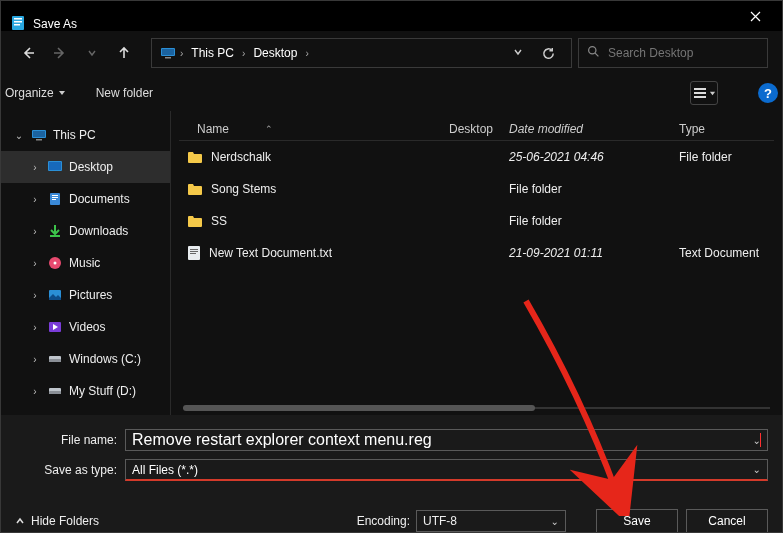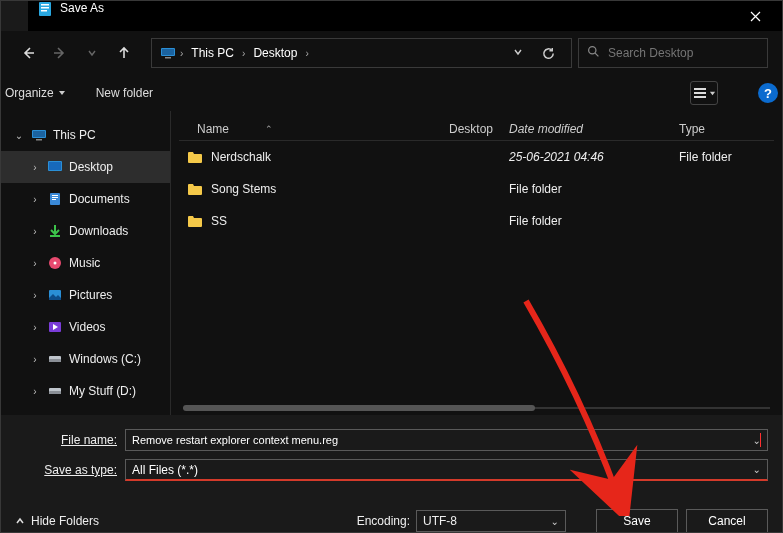--- a/index.html
+++ b/index.html
@@ -11,23 +11,22 @@
   color: #ffffff;
   overflow: hidden;
   position: relative;
   border: 1px solid #383838;
 }
 
 .titlebar {
   height: 30px;
   background: #000000;
   display: flex;
-  align-items: flex-start;
+  align-items: flex-end;
   padding: 0 4px 0 10px;
-  margin-left: 27px;
 }
 .app-icon {
   width: 14px; height: 16px;
   margin-right: 8px;
 }
 .title-text { flex: 1; color: #fff; }
 .title-btn {
   width: 46px; height: 30px;
   display: flex; align-items: center; justify-content: center;
   color: #fff;
@@ -178,36 +177,36 @@
 .form-area {
   padding: 14px 14px 10px 14px;
   background: #1a1a1a;
 }
 .form-row {
   display: flex;
   align-items: center;
   margin-bottom: 8px;
 }
 .form-label {
-  width: 110px; text-align: right; padding-right: 8px; color: #eee; text-decoration: underline;
+  width: 110px; text-align: right; padding-right: 8px; color: #eee;
 }
 .form-input {
   flex: 1;
   height: 22px;
   background: #1a1a1a;
   border: 1px solid #5a5a5a;
   color: #fff;
   padding: 0 6px;
   font-size: 12px;
   display: flex; align-items: center;
   position: relative;
 }
 .form-input input {
   background: transparent; border: none; color: #fff;
-  flex: 1; outline: none; font-size: 11px;
+  flex: 1; outline: none; font-size: 16px;
 }
 .form-input .drop-caret {
   position: absolute; right: 6px; color: #ccc; font-size: 10px;
 }
 .red-underline { border-bottom: 2px solid #d43a2a; }
 .text-caret {
   display: inline-block; width: 1px; height: 14px;
   background: #ff3030; margin-left: 1px; vertical-align: middle;
 }
 
@@ -474,20 +473,34 @@
     <div class="fl-row">
       <div class="col-name">
         <span class="folder-icon"><svg viewBox="0 0 16 14">
               <path d="M1 3 L1 12 Q1 13 2 13 L14 13 Q15 13 15 12 L15 5 Q15 4 14 4 L7 4 L6 2 L2 2 Q1 2 1 3" fill="#f5c949"></path>
             </svg></span>
         <span>SS</span>
       </div>
       <div class="col-status"></div>
       <div class="col-type">File folder</div>
     </div>
+    <div class="fl-row">
+      <div class="col-name">
+        <span class="file-icon"><svg viewBox="0 0 14 16">
+              <rect x="1" y="1" width="12" height="14" rx="1" fill="#e8ecef"></rect>
+              <rect x="3" y="4" width="8" height="1" fill="#666"></rect>
+              <rect x="3" y="6" width="8" height="1" fill="#666"></rect>
+              <rect x="3" y="8" width="6" height="1" fill="#666"></rect>
+            </svg></span>
+        <span>New Text Document.txt</span>
+      </div>
+      <div class="col-status"></div>
+      <div class="col-date">21-09-2021 01:11</div>
+      <div class="col-type">Text Document</div>
+    </div>
 
     <div style="flex:1"></div>
     <div class="fl-scroll">
       <div class="fl-track"></div>
       <div class="fl-thumb"></div>
     </div>
   </div>
 </div>
 
 <div class="form-area">

